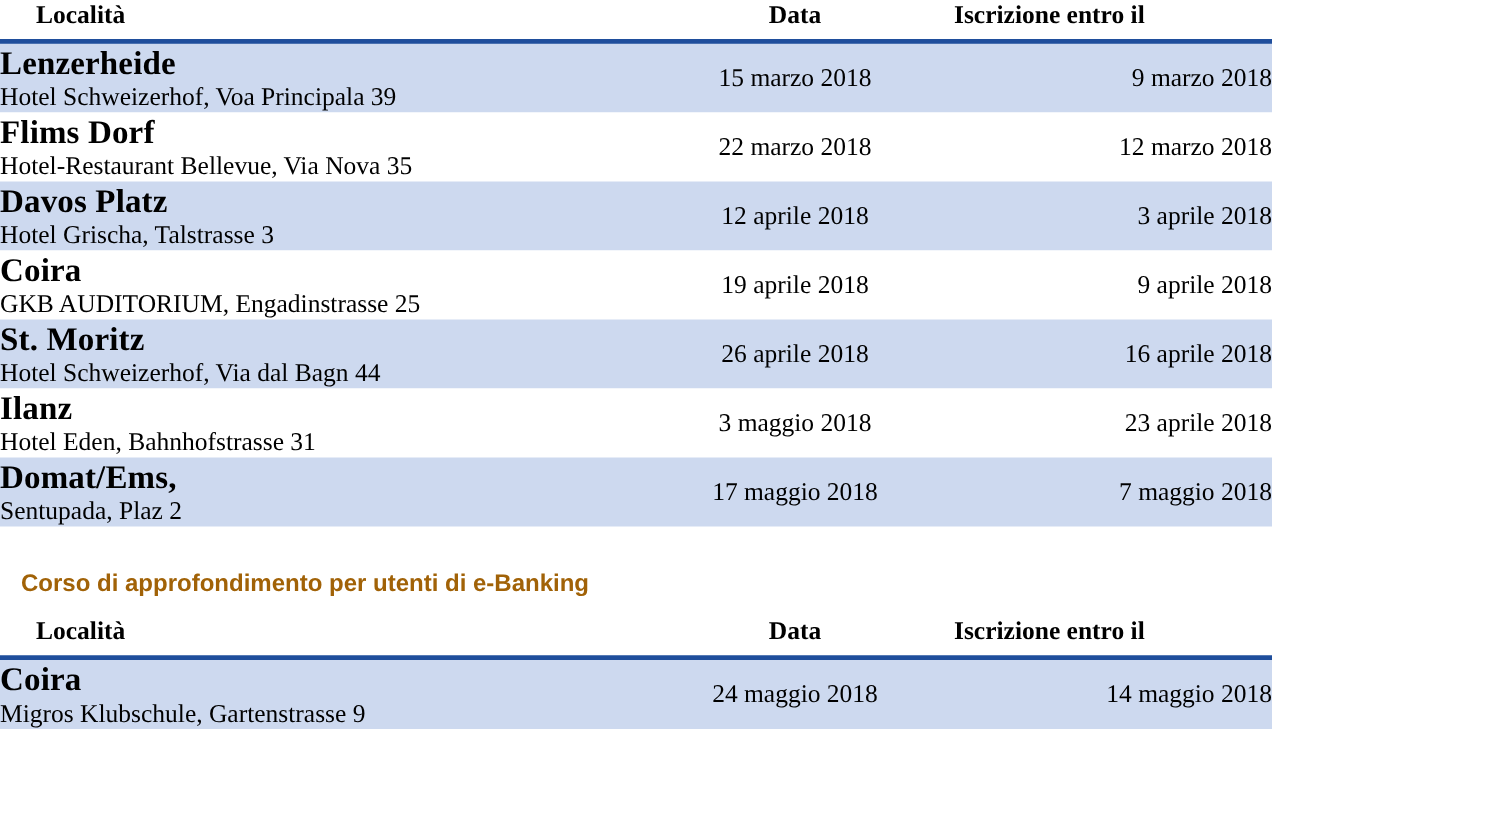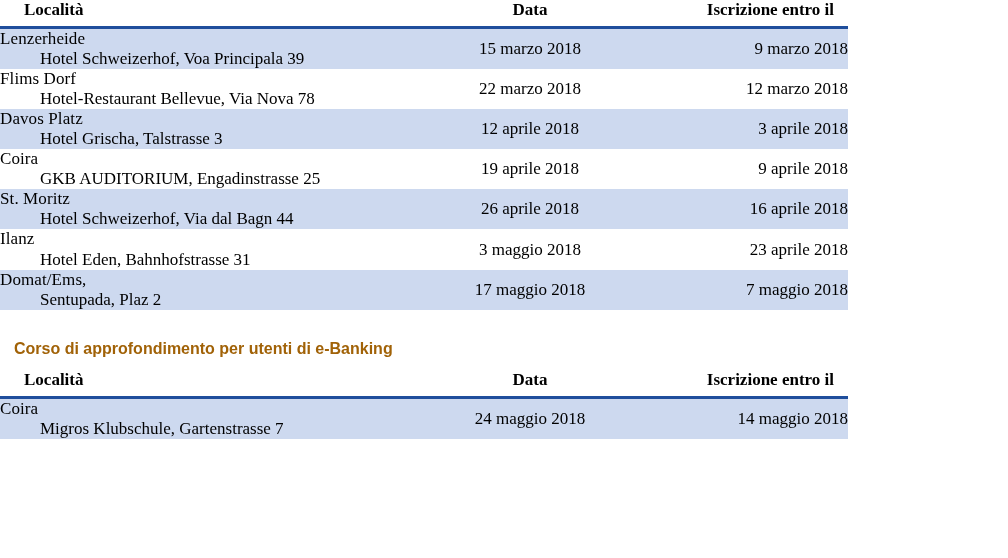--- a/index.html
+++ b/index.html
@@ -39,45 +39,44 @@
     padding: 0 0 6px 0;
     text-align: center;
     vertical-align: bottom;
     border-bottom: 3px solid #1f4e9c;
   }
   .tbl thead th.loc {
     text-align: left;
     padding-left: 24px;
   }
   .tbl thead th.iscr {
-    text-align: right;
+    text-align: left;
     padding-right: 14px;
   }
 
   .tbl tbody td {
     padding: 0;
     vertical-align: middle;
     font-size: 17px;
   }
   tr.row-shaded td { background: #cdd9ef; }
   tr.row-plain td { background: #ffffff; }
 
   .cell-loc {
     padding: 5px 0 6px 24px;
     line-height: 1.18;
   }
   .place {
+    font-weight: bold;
+    font-size: 22px;
+    letter-spacing: 0.1px;
+  }
+  .venue {
+    font-size: 17px;
     font-weight: normal;
-    font-size: 17px;
-    letter-spacing: 0.1px;
-  }
-  .venue {
-    font-size: 17px;
-    font-weight: normal;
-    margin-left: 40px;
   }
   .cell-date {
     text-align: center;
     font-size: 17px;
   }
   .cell-iscr {
     text-align: right;
     padding-right: 14px;
     font-size: 17px;
   }
@@ -116,21 +115,21 @@
         <td class="cell-loc">
           <div class="place">Lenzerheide</div>
           <div class="venue">Hotel Schweizerhof, Voa Principala 39</div>
         </td>
         <td class="cell-date">15 marzo 2018</td>
         <td class="cell-iscr">9 marzo 2018</td>
       </tr>
       <tr class="row-plain">
         <td class="cell-loc">
           <div class="place">Flims Dorf</div>
-          <div class="venue">Hotel-Restaurant Bellevue, Via Nova 78</div>
+          <div class="venue">Hotel-Restaurant Bellevue, Via Nova 35</div>
         </td>
         <td class="cell-date">22 marzo 2018</td>
         <td class="cell-iscr">12 marzo 2018</td>
       </tr>
       <tr class="row-shaded">
         <td class="cell-loc">
           <div class="place">Davos Platz</div>
           <div class="venue">Hotel Grischa, Talstrasse 3</div>
         </td>
         <td class="cell-date">12 aprile 2018</td>
@@ -187,21 +186,21 @@
       <tr>
         <th class="loc">Località</th>
         <th class="date">Data</th>
         <th class="iscr">Iscrizione entro il</th>
       </tr>
     </thead>
     <tbody>
       <tr class="row-shaded">
         <td class="cell-loc">
           <div class="place">Coira</div>
-          <div class="venue">Migros Klubschule, Gartenstrasse 7</div>
+          <div class="venue">Migros Klubschule, Gartenstrasse 9</div>
         </td>
         <td class="cell-date">24 maggio 2018</td>
         <td class="cell-iscr">14 maggio 2018</td>
       </tr>
     </tbody>
   </table>
 
 </div>
 
 </body></html>

